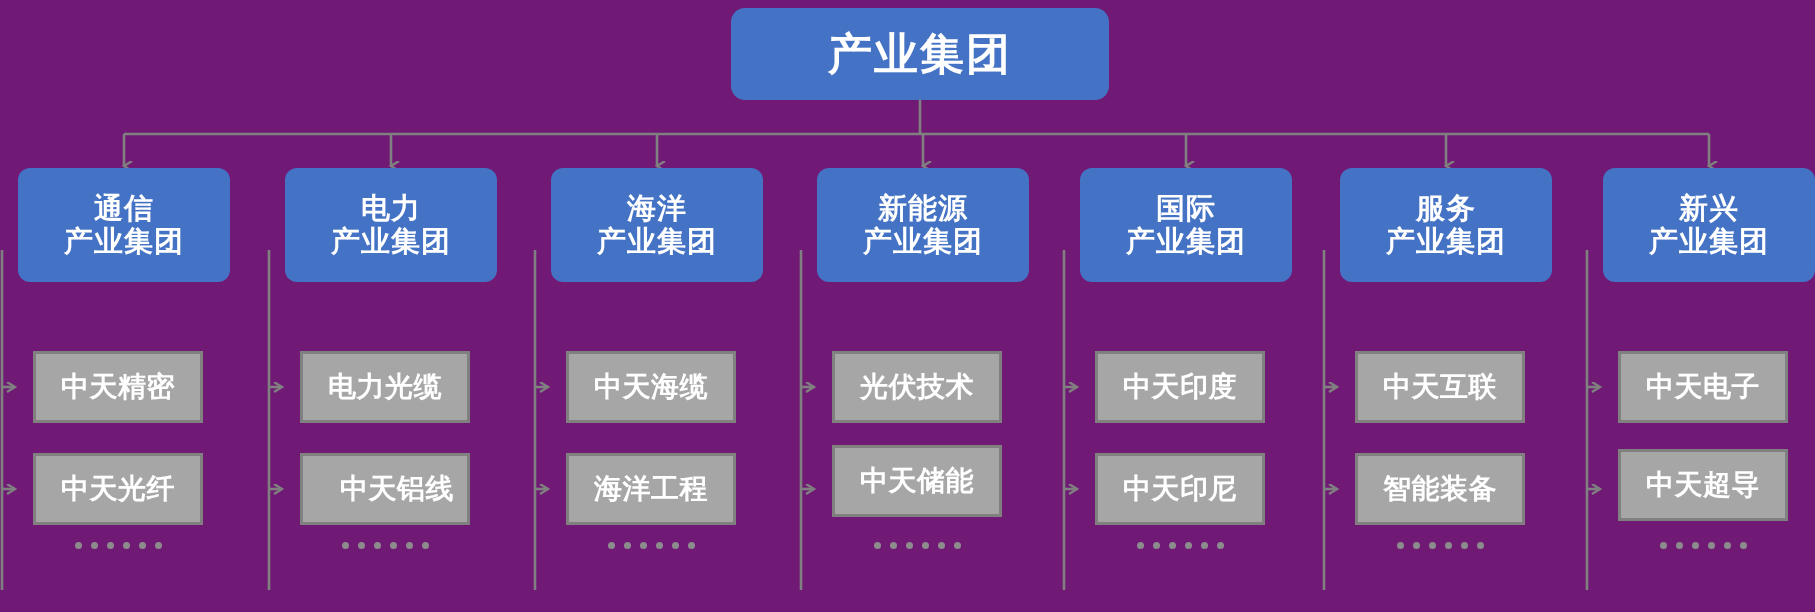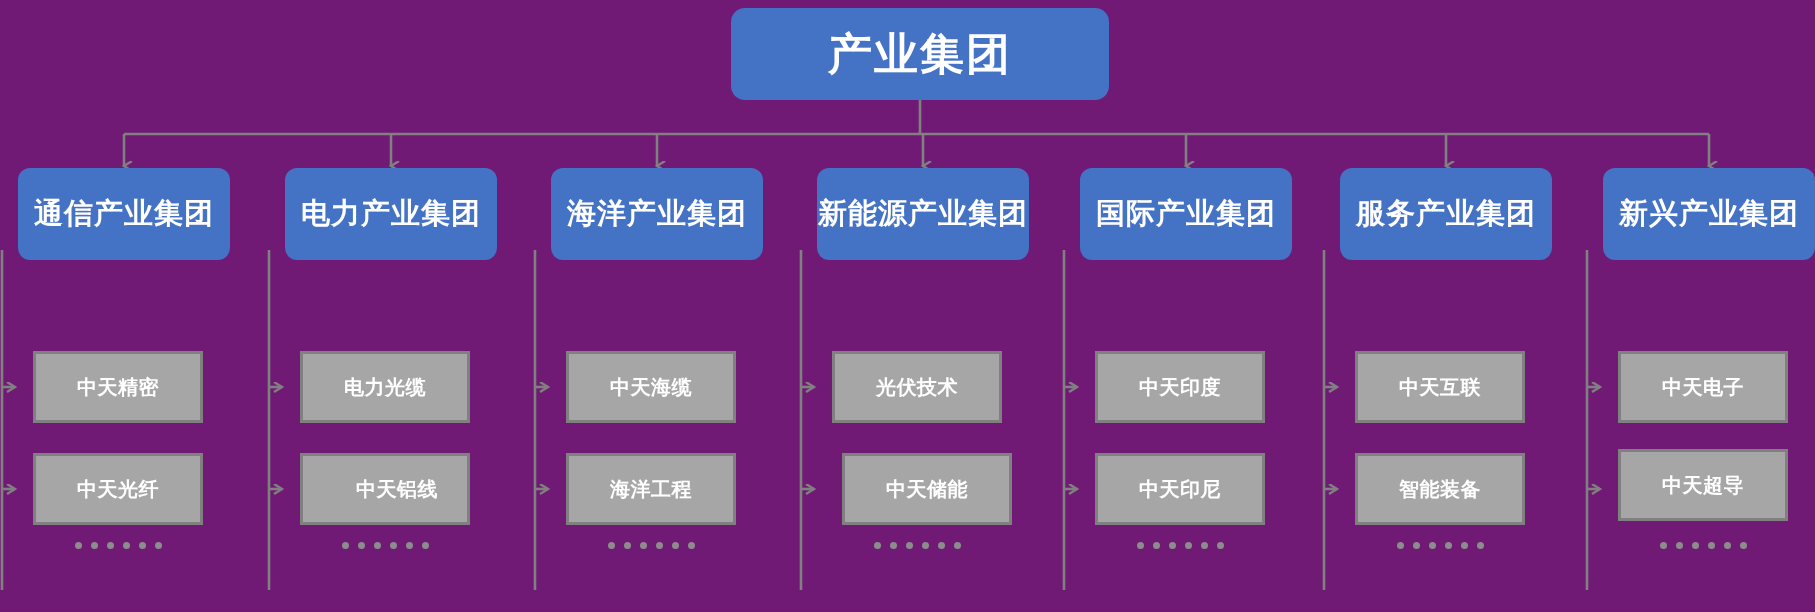--- a/index.html
+++ b/index.html
@@ -54,25 +54,25 @@
   }
 
   
   .group-col {
     position: absolute;
     top: 168px;
     width: 212px;
   }
   .group-node {
     width: 212px;
-    height: 92px;
+    height: 114px;
     background: #4472C4;
     border-radius: 12px;
     display: flex;
-    flex-direction: row;
+    flex-direction: column;
     align-items: center;
     justify-content: center;
     box-sizing: border-box;
   }
   .group-node .gline {
     color: #FFFFFF;
     font-size: 29px;
     font-weight: bold;
     line-height: 1.14;
     text-align: center;
@@ -87,21 +87,21 @@
     height: 72px;
     background: #A6A6A6;
     border: 3px solid #808080;
     box-sizing: border-box;
     display: flex;
     align-items: center;
     justify-content: center;
   }
   .child-node .cline {
     color: #FFFFFF;
-    font-size: 20px;
+    font-size: 28px;
     font-weight: bold;
     white-space: nowrap;
     letter-spacing: 0.5px;
   }
   .child-1 { left: 15px; top: 183px; }
   .child-2 { left: 15px; top: 285px; }
 
   
   .ellipsis {
     position: absolute;
@@ -235,21 +235,21 @@
         </div>
       </div>
       <div class="group-col" style="left: 817px;">
         <div class="group-node">
           <span class="gline">新能源</span>
           <span class="gline">产业集团</span>
         </div>
         <div class="child-node child-1" style="top: 183px;">
           <span class="cline">光伏技术</span>
         </div>
-        <div class="child-node child-2" style="top: 285px; margin-left: 10px;">
+        <div class="child-node child-2" style="top: 277px;">
           <span class="cline">中天储能</span>
         </div>
         <div class="ellipsis">
           <span class="dot"></span>
           <span class="dot"></span>
           <span class="dot"></span>
           <span class="dot"></span>
           <span class="dot"></span>
           <span class="dot"></span>
         </div>

